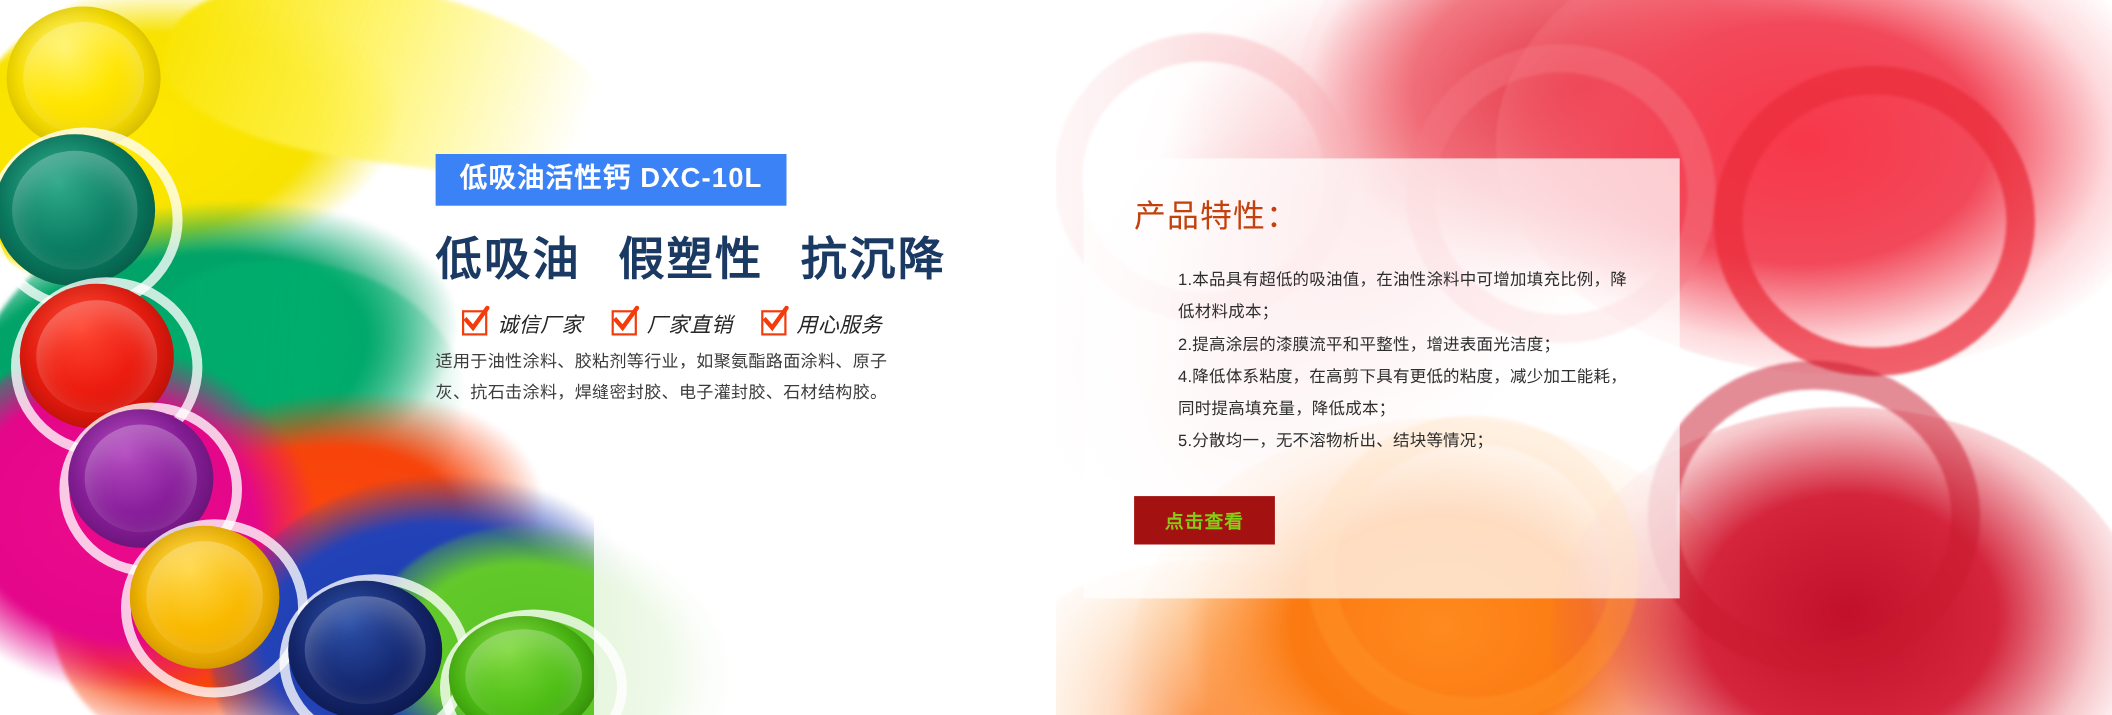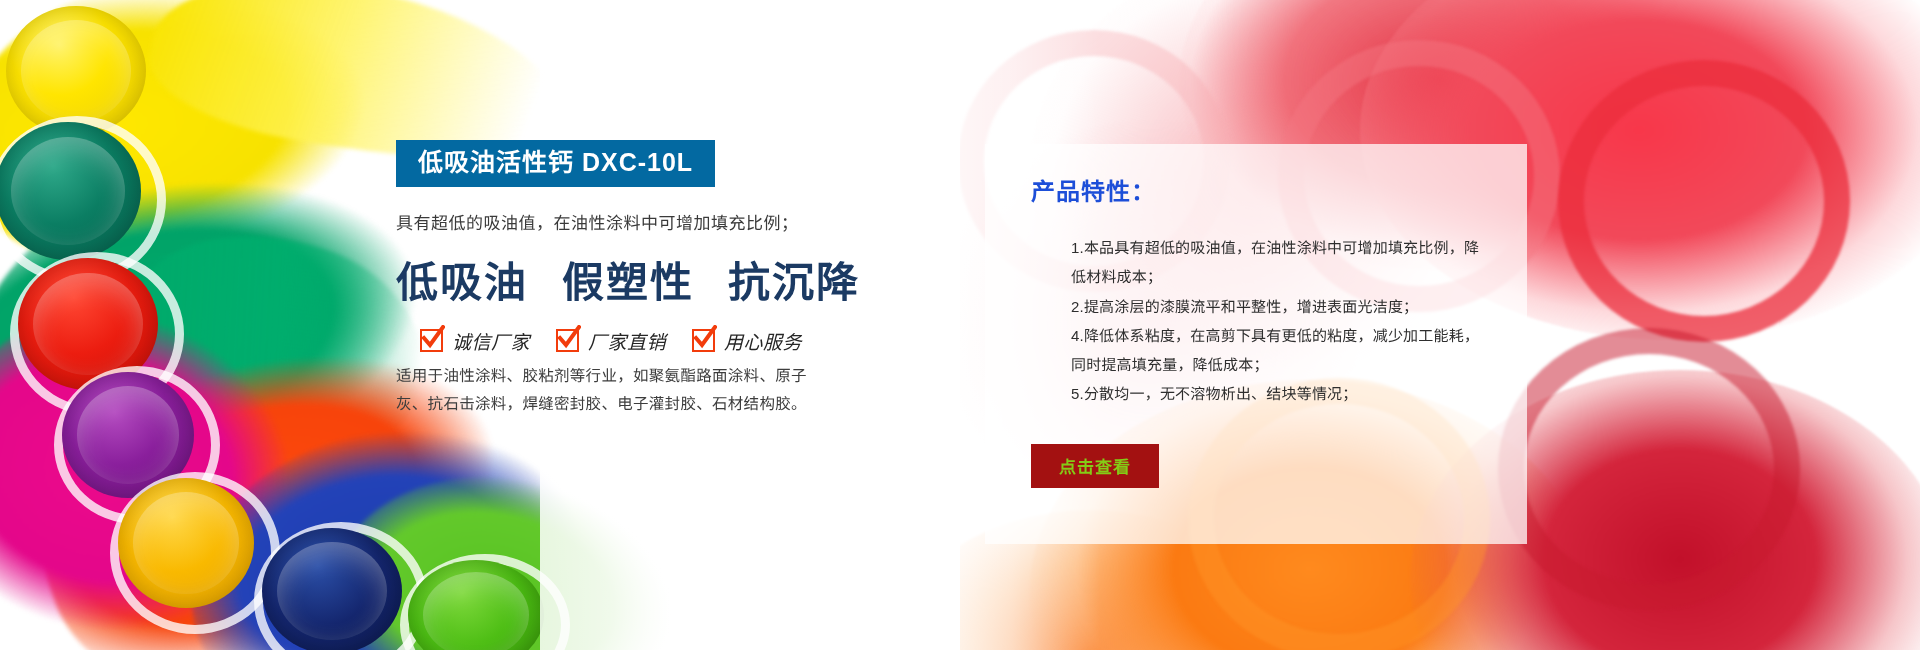--- a/index.html
+++ b/index.html
@@ -214,21 +214,21 @@
   
   .left-content {
     position: absolute;
     left: 396px;
     top: 140px;
     width: 560px;
   }
 
   .title-bar {
     display: inline-block;
-    background: #0369a1;
+    background: #3b82f6;
     color: #ffffff;
     font-size: 25px;
     font-weight: bold;
     letter-spacing: 1px;
     padding: 9px 22px 10px 22px;
     line-height: 1.1;
     white-space: nowrap;
   }
 
   .subtitle {
@@ -301,23 +301,23 @@
     left: 985px;
     top: 144px;
     width: 542px;
     height: 400px;
     background: rgba(255,255,255,0.74);
   }
   .panel-inner {
     padding: 28px 36px 0 46px;
   }
   .panel-title {
-    font-size: 24px;
-    font-weight: bold;
-    color: #1d4ed8;
+    font-size: 29px;
+    font-weight: normal;
+    color: #c2410c;
     letter-spacing: 1px;
   }
   .panel-list {
     margin-top: 26px;
     font-size: 15px;
     line-height: 1.95;
     color: #2e2e2e;
     letter-spacing: 0.2px;
   }
   .panel-list li {
@@ -381,21 +381,20 @@
     <div class="rose-ring ring-c"></div>
 
     <div class="white-fade-left"></div>
     <div class="white-fade-mid"></div>
   </div>
 
   <div class="left-content">
 
     <div class="title-bar">低吸油活性钙 DXC-10L</div>
 
-    <div class="subtitle">具有超低的吸油值，在油性涂料中可增加填充比例；</div>
 
     <div class="headline">
       <span class="hw">低吸油</span><span class="hw">假塑性</span><span class="hw">抗沉降</span>
     </div>
 
     <div class="features">
       <div class="feature">
         <span class="check-icon">
           <svg width="24" height="26" viewBox="0 0 24 26">
               <path d="M3 13 L9 20 L22 2" stroke="#f23c0c" stroke-width="4" fill="none" stroke-linecap="square"></path>

